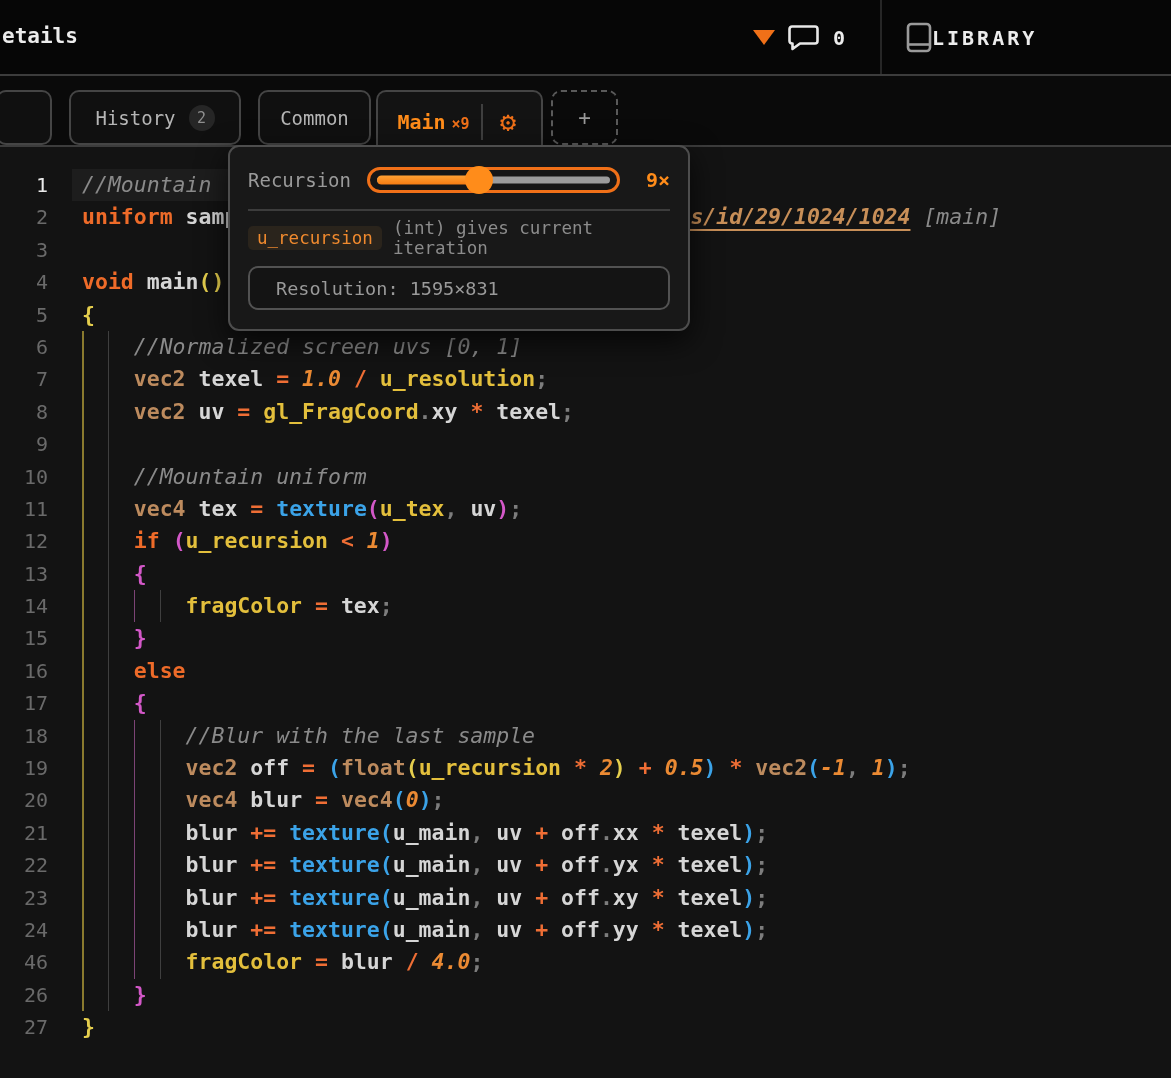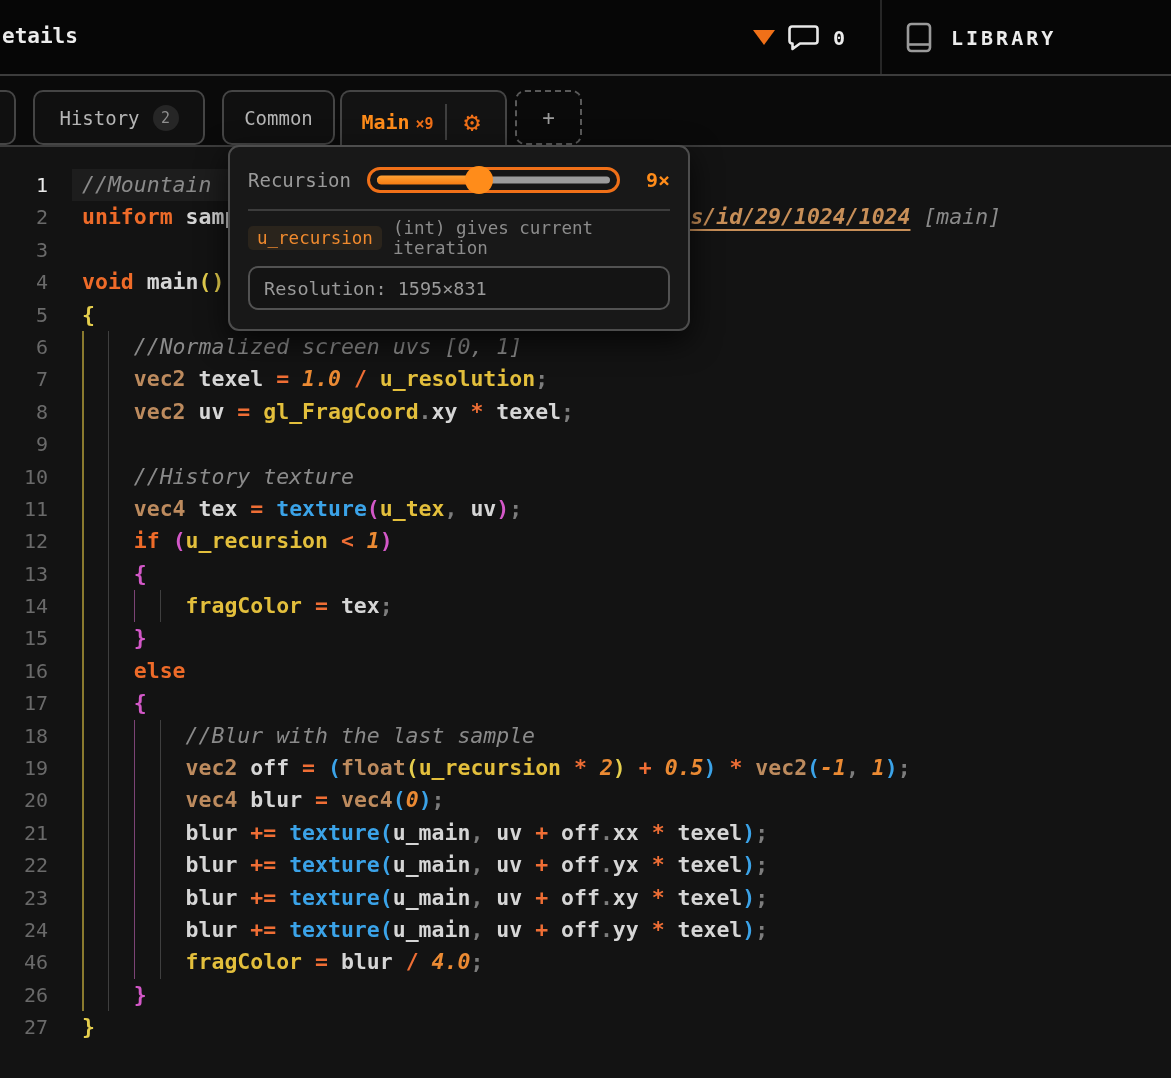--- a/index.html
+++ b/index.html
@@ -9,32 +9,32 @@
   
   .topbar{position:absolute;left:0;top:0;width:1171px;height:74px;background:var(--topbar_bg);}
   .win-title{position:absolute;left:2px;top:24px;font-size:21px;font-weight:bold;color:var(--white);}
   .dd-tri{position:absolute;left:753px;top:30px;width:0;height:0;
           border-left:11px solid transparent;border-right:11px solid transparent;
           border-top:15px solid var(--accent_deep);cursor:pointer;}
   .comments{position:absolute;left:788px;top:24px;display:flex;align-items:center;gap:14px;cursor:pointer;}
   .comments svg{display:block;}
   .comment-count{font-size:20px;font-weight:bold;color:var(--white);}
   .top-sep{position:absolute;left:880px;top:0;width:2px;height:74px;background:#262626;}
-  .library{position:absolute;left:906px;top:22px;display:flex;align-items:center;gap:19px;cursor:pointer;}
+  .library{position:absolute;left:906px;top:22px;display:flex;align-items:center;gap:0;cursor:pointer;}
   .library-label{font-size:20px;font-weight:bold;letter-spacing:3px;color:var(--white);}
 
   
   .tabstrip{position:absolute;left:0;top:74px;width:1171px;height:73px;background:var(--strip_bg);
             border-top:2px solid var(--line_gray);box-sizing:border-box;}
   .panel-line{position:absolute;top:145px;height:2px;background:var(--line_gray);}
   .panel-line.left{left:0;width:340px;}
   .panel-line.right{left:507px;width:664px;}
   .tab{position:absolute;top:14px;height:55px;box-sizing:border-box;border:2px solid var(--tab_border);
        border-radius:10px;background:var(--tab_bg);display:flex;align-items:center;justify-content:center;
-       font-size:19px;color:var(--text_gray);cursor:pointer;}
+       font-size:19px;color:var(--text_gray);cursor:pointer;margin-left:36px;}
   .tab.partial{left:-40px;width:56px;}
   .tab.history{left:33px;width:172px;gap:13px;}
   .badge{width:26px;height:26px;border-radius:50%;background:#262626;color:var(--muted);
          font-size:15px;display:flex;align-items:center;justify-content:center;}
   .tab.common{left:222px;width:113px;}
   .tab.main{left:340px;width:167px;height:61px;border-bottom:none;border-radius:10px 10px 0 0;
             background:var(--panel_bg);z-index:5;justify-content:flex-start;padding:0 10px;}
   .main-label{flex:1;text-align:center;color:var(--accent);font-weight:bold;font-size:20px;}
   .main-mult{color:var(--accent_deep);font-weight:bold;font-size:15px;margin-left:6px;}
   .tab-vsep{width:2px;height:36px;background:#3f3f3f;margin:0 2px;}
@@ -80,21 +80,21 @@
   .slider .fill{position:absolute;left:7px;top:50%;height:9px;transform:translateY(-50%);
                 background:linear-gradient(#ffa033,#f57c12);border-radius:5px;}
   .slider .thumb{position:absolute;top:50%;width:28px;height:28px;transform:translate(-50%,-50%);
                  border-radius:50%;background:var(--accent);cursor:grab;}
   .slider-value{font-size:20px;font-weight:bold;color:var(--accent);min-width:34px;text-align:right;}
   .pdivider{margin-top:11px;border-top:2px solid #3c3c3c;}
   .prow2{display:flex;align-items:center;margin-top:12px;height:30px;}
   .chip{background:#2a241c;color:#f08a2e;font-size:17.5px;padding:2px 9px;border-radius:5px;}
   .chip-desc{color:#8c8c8c;font-size:17.5px;margin-left:11px;}
   .res-box{margin-top:13px;height:44px;box-sizing:border-box;border:2px solid #525252;border-radius:10px;
-           background:#141414;display:flex;align-items:center;padding:0 14px;
+           background:#141414;display:flex;align-items:center;padding:0 26px;
            color:#9a9a9a;font-size:18.5px;cursor:text;}
 </style>
 </head>
 <body>
 
 <div id="app">
 
   <div class="topbar">
     <div class="win-title">etails</div>
     <div class="dd-tri"></div>
@@ -168,21 +168,21 @@
         <div class="crow">
           <div class="lnum">8</div>
           <div class="ctext"><span class="guide g0" style="left: 0ch;"></span><span class="guide g2" style="left: 2ch;"></span><span class="tok ws">    </span><span class="tok ty">vec2</span><span class="tok ws"> </span><span class="tok id">uv</span><span class="tok ws"> </span><span class="tok op">=</span><span class="tok ws"> </span><span class="tok uni">gl_FragCoord</span><span class="tok pun">.</span><span class="tok id">xy</span><span class="tok ws"> </span><span class="tok op">*</span><span class="tok ws"> </span><span class="tok id">texel</span><span class="tok pun">;</span></div>
         </div>
         <div class="crow">
           <div class="lnum">9</div>
           <div class="ctext"><span class="guide g0" style="left: 0ch;"></span><span class="guide g2" style="left: 2ch;"></span></div>
         </div>
         <div class="crow">
           <div class="lnum">10</div>
-          <div class="ctext"><span class="guide g0" style="left: 0ch;"></span><span class="guide g2" style="left: 2ch;"></span><span class="tok ws">    </span><span class="tok cm">//History texture</span></div>
+          <div class="ctext"><span class="guide g0" style="left: 0ch;"></span><span class="guide g2" style="left: 2ch;"></span><span class="tok ws">    </span><span class="tok cm">//Mountain uniform</span></div>
         </div>
         <div class="crow">
           <div class="lnum">11</div>
           <div class="ctext"><span class="guide g0" style="left: 0ch;"></span><span class="guide g2" style="left: 2ch;"></span><span class="tok ws">    </span><span class="tok ty">vec4</span><span class="tok ws"> </span><span class="tok id">tex</span><span class="tok ws"> </span><span class="tok op">=</span><span class="tok ws"> </span><span class="tok fn">texture</span><span class="tok b2">(</span><span class="tok uni">u_tex</span><span class="tok pun">,</span><span class="tok ws"> </span><span class="tok id">uv</span><span class="tok b2">)</span><span class="tok pun">;</span></div>
         </div>
         <div class="crow">
           <div class="lnum">12</div>
           <div class="ctext"><span class="guide g0" style="left: 0ch;"></span><span class="guide g2" style="left: 2ch;"></span><span class="tok ws">    </span><span class="tok kw">if</span><span class="tok ws"> </span><span class="tok b2">(</span><span class="tok uni">u_recursion</span><span class="tok ws"> </span><span class="tok op">&lt;</span><span class="tok ws"> </span><span class="tok num">1</span><span class="tok b2">)</span></div>
         </div>
         <div class="crow">

